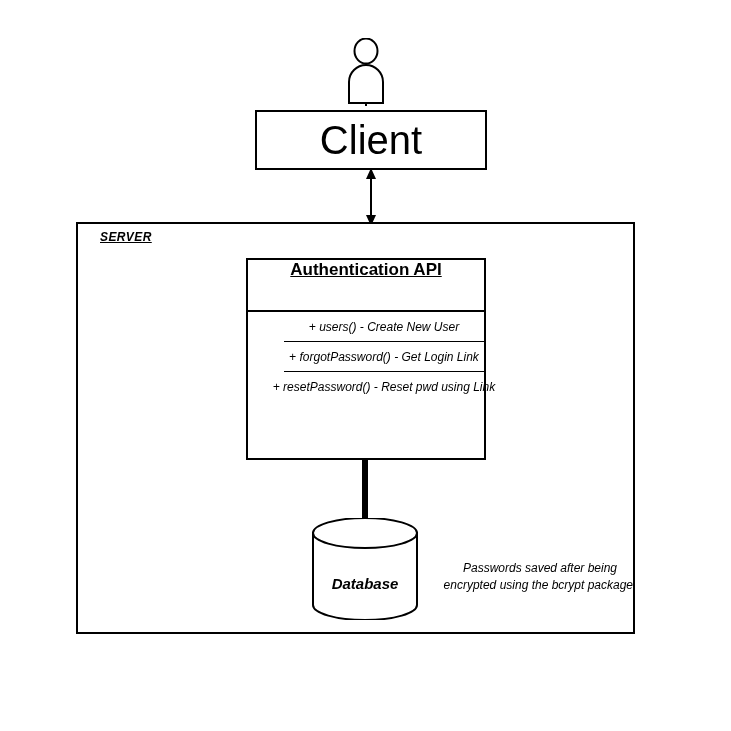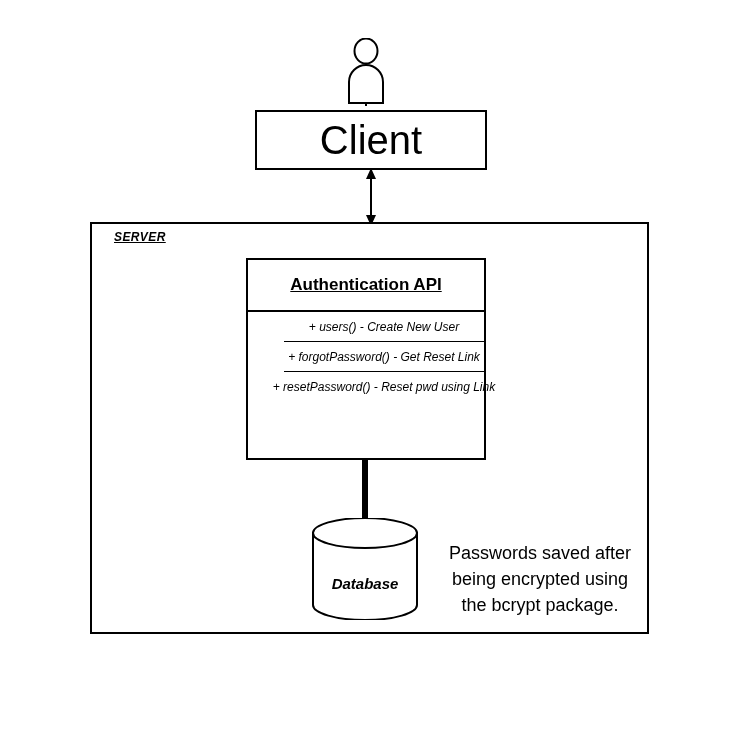--- a/index.html
+++ b/index.html
@@ -58,21 +58,21 @@
   
   .link-client-server {
     left: 355px;
     top: 168px;
     width: 32px;
     height: 58px;
   }
 
   
   .server-box {
-    left: 90px;
+    left: 76px;
     top: 222px;
     width: 559px;
     height: 412px;
     border: 2px solid #000;
     background: #ffffff;
   }
   .server-label {
     position: absolute;
     left: 22px;
     top: 6px;
@@ -89,21 +89,20 @@
     top: 258px;
     width: 240px;
     height: 202px;
     border: 2px solid #000;
     background: #ffffff;
   }
   .api-title-cell {
     height: 52px;
     border-bottom: 2px solid #000;
     display: flex;
-    align-items: center;
     justify-content: center;
     box-sizing: border-box;
   }
   .api-title {
     font-size: 17px;
     font-weight: bold;
     text-decoration: underline;
   }
   .api-row {
     height: 30px;
@@ -149,23 +148,24 @@
     box-sizing: border-box;
     font-size: 15px;
     font-weight: bold;
     font-style: italic;
     pointer-events: none;
   }
 
   
   .note {
     left: 440px;
-    top: 540px;
+    top: 560px;
     width: 200px;
-    font-size: 18px;
+    font-size: 12px;
+    font-style: italic;
     line-height: 1.45;
     text-align: center;
   }
 </style>
 </head>
 <body>
 
 <div id="canvas">
 
   <div class="abs actor">
@@ -190,21 +190,21 @@
 
   <div class="abs server-box">
     <span class="server-label">SERVER</span>
   </div>
 
   <div class="abs api-box">
     <div class="api-title-cell">
       <span class="api-title">Authentication API</span>
     </div>
     <div class="api-row">+ users() - Create New User</div>
-    <div class="api-row">+ forgotPassword() - Get Reset Link</div>
+    <div class="api-row">+ forgotPassword() - Get Login Link</div>
     <div class="api-row">+ resetPassword() - Reset pwd using Link</div>
   </div>
 
   <div class="abs link-api-db"></div>
 
   <div class="abs db">
     <svg width="108" height="102" viewBox="0 0 108 102" xmlns="http://www.w3.org/2000/svg">
       <path d="M2 15 L2 87 A52 15 0 0 0 106 87 L106 15 Z" fill="#ffffff" stroke="#000000" stroke-width="2"></path>
       <ellipse cx="54" cy="15" rx="52" ry="15" fill="#ffffff" stroke="#000000" stroke-width="2"></ellipse>
     </svg>

